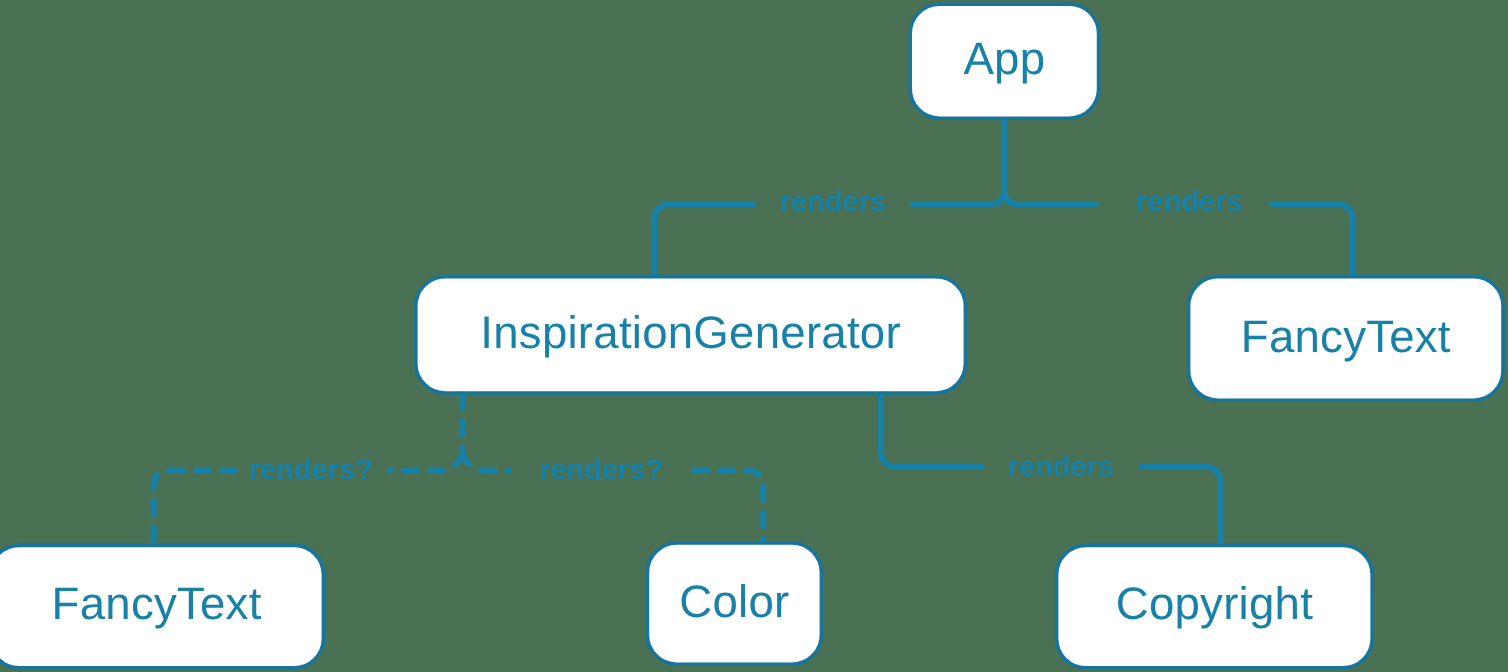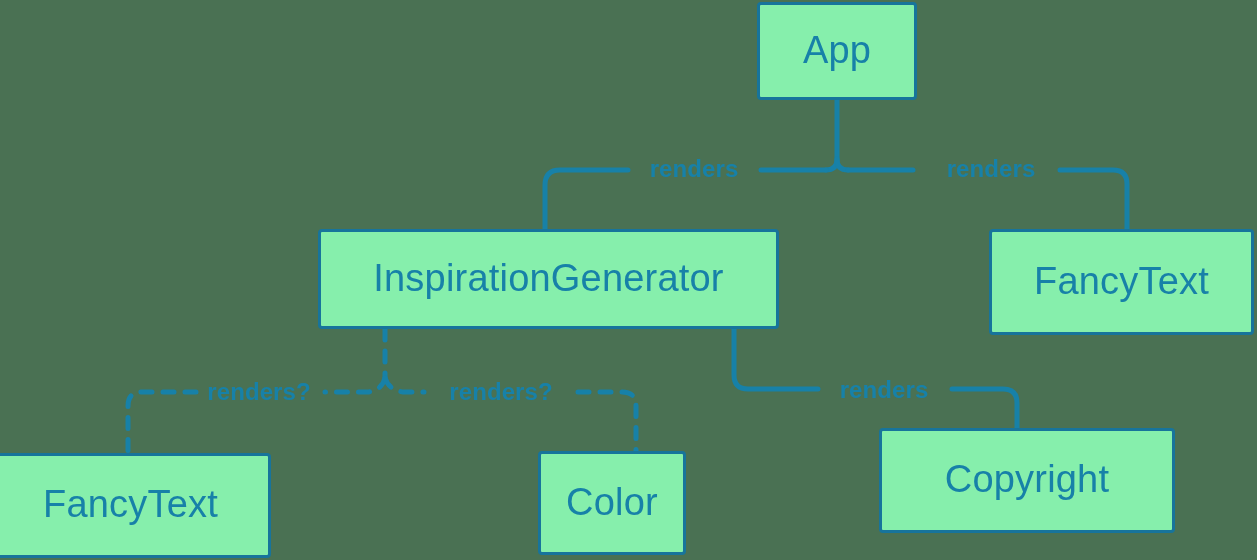--- a/index.html
+++ b/index.html
@@ -21,23 +21,23 @@
   }
   #edges {
     position: absolute;
     left: 0;
     top: 0;
     width: 1257px;
     height: 560px;
   }
   .node {
     position: absolute;
-    background: #86efac;
+    background: #ffffff;
     border: 3px solid #17749b;
-    border-radius: 4px;
+    border-radius: 26px;
     box-sizing: border-box;
     display: flex;
     align-items: center;
     justify-content: center;
     color: #1781a8;
     font-size: 38px;
     font-weight: 400;
     letter-spacing: 0.2px;
     white-space: nowrap;
   }
@@ -49,25 +49,25 @@
     position: absolute;
     color: #1781a8;
     font-size: 24px;
     font-weight: 600;
     white-space: nowrap;
     transform: translate(-50%, -50%);
     letter-spacing: 0.1px;
   }
   
   #node-app          { left: 757px;  top: 2px;   width: 160px; height: 98px; }
-  #node-inspgen      { left: 318px;  top: 229px; width: 461px; height: 100px; }
+  #node-inspgen      { left: 345px;  top: 229px; width: 461px; height: 100px; }
   #node-fancytext-r  { left: 989px;  top: 229px; width: 265px; height: 106px; }
   #node-fancytext-b  { left: -10px;  top: 453px; width: 281px; height: 105px; }
   #node-color        { left: 538px;  top: 451px; width: 148px; height: 104px; }
-  #node-copyright    { left: 879px;  top: 428px; width: 296px; height: 105px; justify-content: center; }
+  #node-copyright    { left: 879px;  top: 453px; width: 266px; height: 105px; justify-content: center; }
   
   #label-app-inspgen      { left: 694px; top: 169px; }
   #label-app-fancytext    { left: 991px; top: 169px; }
   #label-inspgen-fancytext{ left: 259px; top: 392px; }
   #label-inspgen-color    { left: 501px; top: 392px; }
   #label-inspgen-copyright{ left: 884px; top: 390px; }
 </style>
 </head>
 <body>
 

